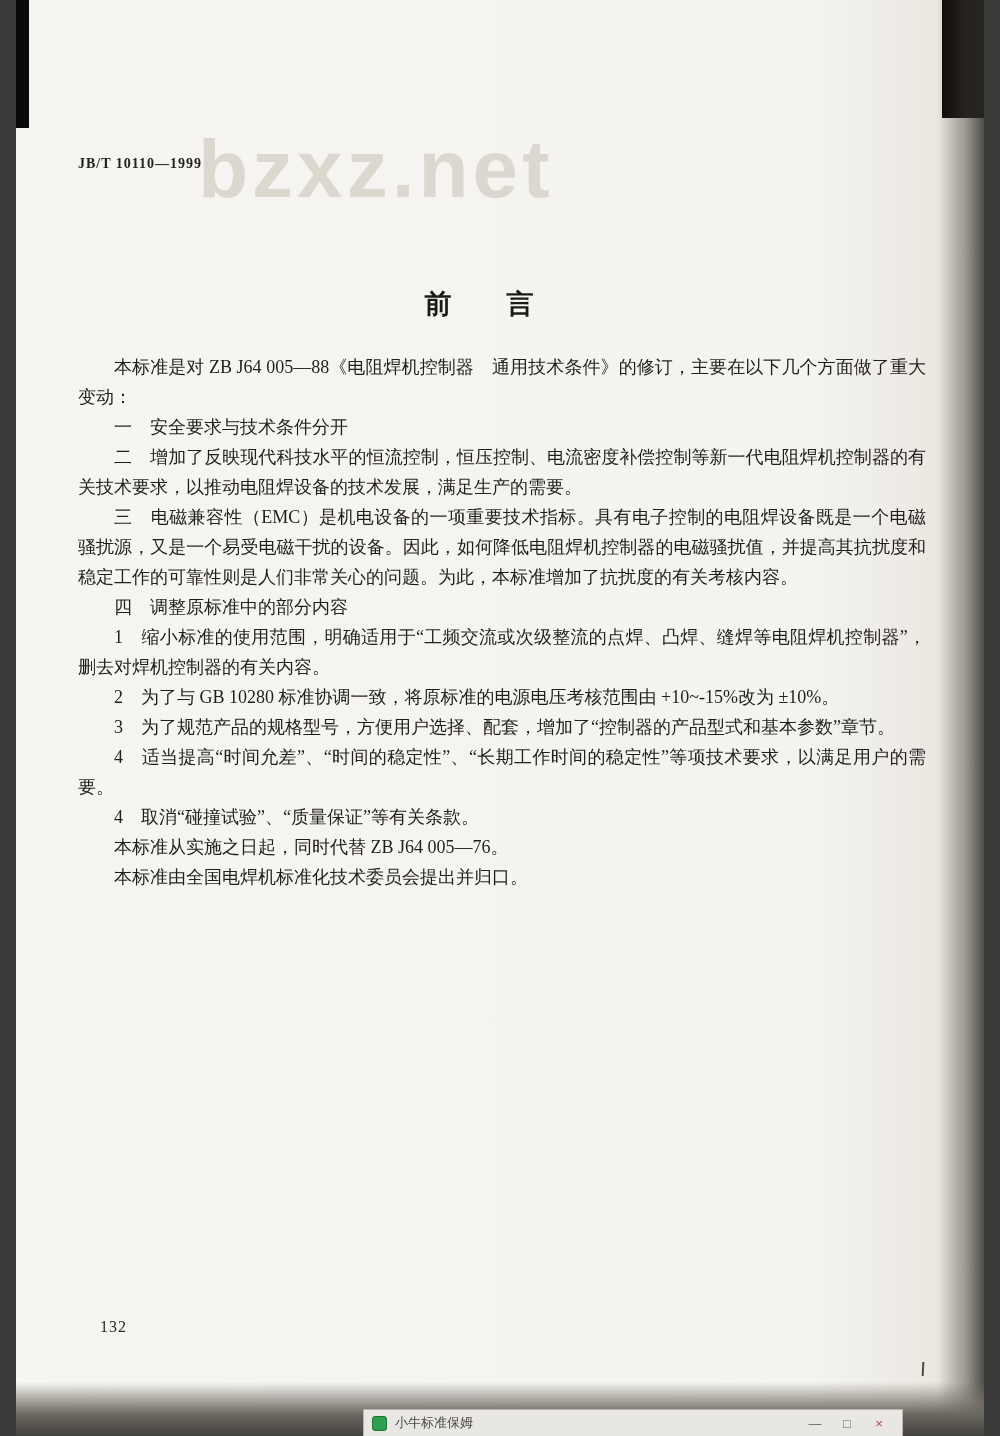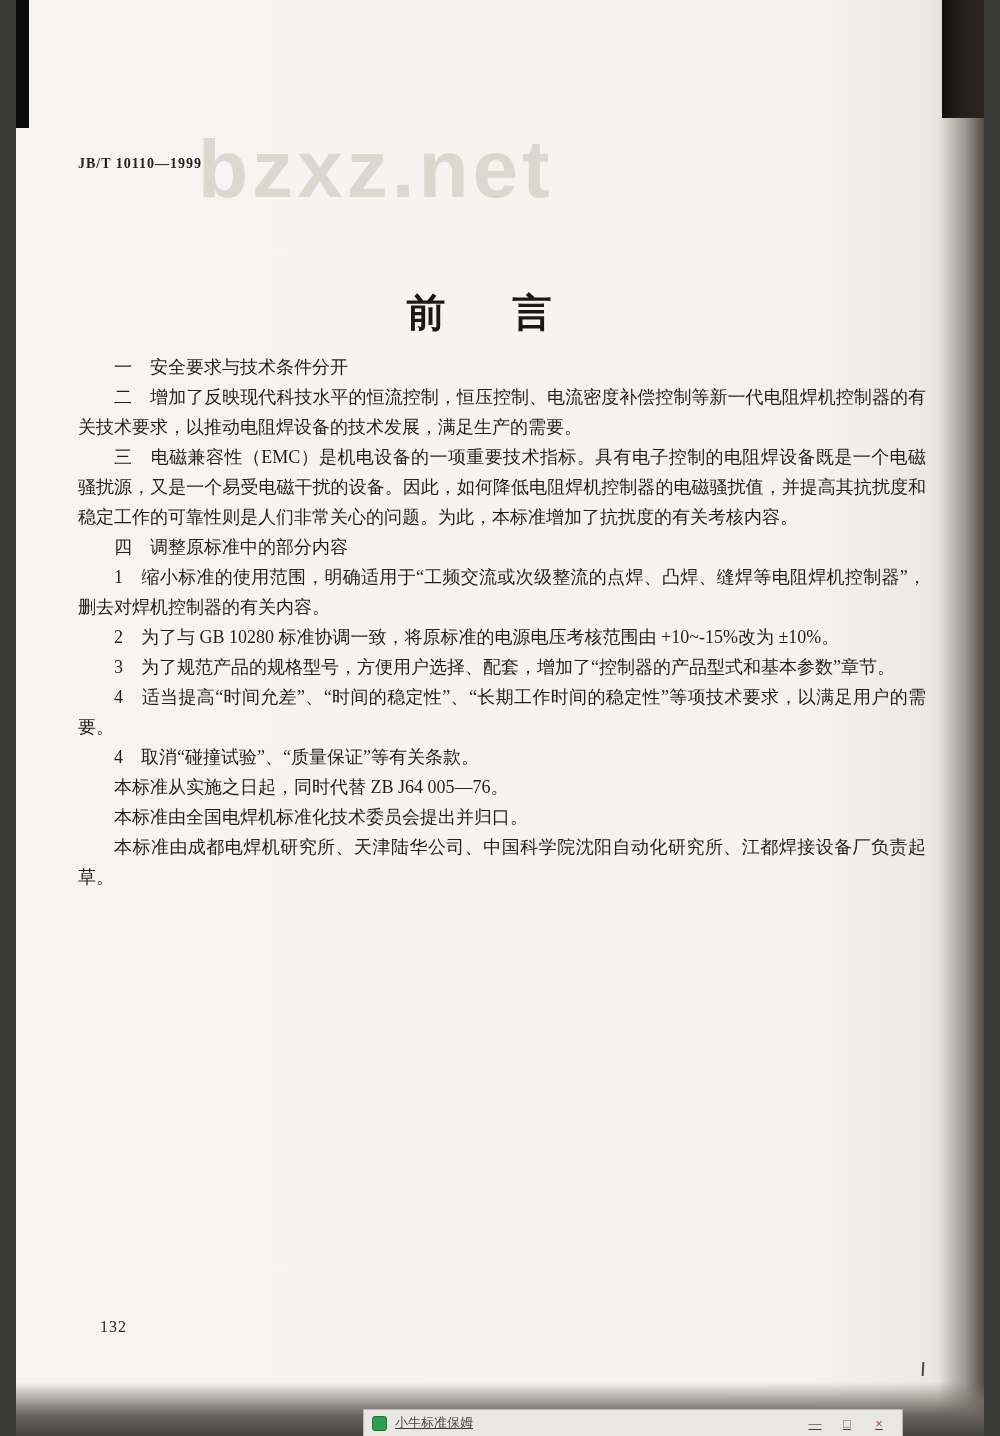--- a/index.html
+++ b/index.html
@@ -27,40 +27,40 @@
     font-size:14px; font-weight:bold; letter-spacing:1px; color:#24221f;
   }
   .watermark {
     position:absolute; left:182px; top:122px;
     font-family:"Liberation Sans","DejaVu Sans",sans-serif;
     font-size:82px; font-weight:bold; letter-spacing:4px;
     color:#d9d5cd; opacity:.9; user-select:none;
   }
   .doc-title {
     position:absolute; left:0; top:286px; width:940px;
-    text-align:center; font-size:39px; font-weight:bold;
+    text-align:center; font-size:27px; font-weight:bold;
     letter-spacing:14px; color:#1a1917;
   }
   .body-text {
     position:absolute; left:62px; top:352px; width:848px;
     font-size:18px; line-height:30px; text-align:justify;
   }
   .body-text p { text-indent:2em; color:#211f1c; }
   .page-number {
     position:absolute; left:84px; top:1318px;
     font-size:16px; color:#2a2825; letter-spacing:1px;
   }
 
   
   .titlebar-fragment {
     position:absolute; left:347px; bottom:0; width:540px; height:26px;
     background:#e9e7e3; border:1px solid #b9b6b0; border-bottom:none;
     display:flex; align-items:center; gap:8px; padding:13px 8px;
     font-family:"Liberation Sans","DejaVu Sans",sans-serif;
-    font-size:13px; color:#3a3835;text-decoration:underline;
+    font-size:13px; color:#3a3835;
   }
   .app-icon {
     width:15px; height:15px; border-radius:3px;
     background:#2e9e4f; border:1px solid #1d7338; flex:0 0 auto;
     display:inline-block;
   }
   .app-title { white-space:nowrap; overflow:hidden; color:#4a4844; }
   .win-controls { margin-left:auto; display:flex; gap:2px; }
   .win-btn {
     width:30px; height:22px; display:flex; align-items:center; justify-content:center;
@@ -73,32 +73,32 @@
 
 <div class="page-wrap">
 
   <div class="watermark">bzxz.net</div>
 
   <div class="header-code">JB/T 10110—1999</div>
 
   <div class="doc-title">前　言</div>
 
   <div class="body-text">
+    <p>本标准是对 ZB J64 005—88《电阻焊机控制器　通用技术条件》的修订，主要在以下几个方面做了重大变动：</p>
     <p>一　安全要求与技术条件分开</p>
     <p>二　增加了反映现代科技水平的恒流控制，恒压控制、电流密度补偿控制等新一代电阻焊机控制器的有关技术要求，以推动电阻焊设备的技术发展，满足生产的需要。</p>
     <p>三　电磁兼容性（EMC）是机电设备的一项重要技术指标。具有电子控制的电阻焊设备既是一个电磁骚扰源，又是一个易受电磁干扰的设备。因此，如何降低电阻焊机控制器的电磁骚扰值，并提高其抗扰度和稳定工作的可靠性则是人们非常关心的问题。为此，本标准增加了抗扰度的有关考核内容。</p>
     <p>四　调整原标准中的部分内容</p>
     <p>1　缩小标准的使用范围，明确适用于“工频交流或次级整流的点焊、凸焊、缝焊等电阻焊机控制器”，删去对焊机控制器的有关内容。</p>
     <p>2　为了与 GB 10280 标准协调一致，将原标准的电源电压考核范围由 +10~-15%改为 ±10%。</p>
     <p>3　为了规范产品的规格型号，方便用户选择、配套，增加了“控制器的产品型式和基本参数”章节。</p>
     <p>4　适当提高“时间允差”、“时间的稳定性”、“长期工作时间的稳定性”等项技术要求，以满足用户的需要。</p>
     <p>4　取消“碰撞试验”、“质量保证”等有关条款。</p>
     <p>本标准从实施之日起，同时代替 ZB J64 005—76。</p>
     <p>本标准由全国电焊机标准化技术委员会提出并归口。</p>
-    <p>本标准由成都电焊机研究所、天津陆华公司、中国科学院沈阳自动化研究所、江都焊接设备厂负责起草。</p>
   </div>
 
   <div class="page-number">132</div>
 
   <div class="corner-left"></div>
   <div class="corner-right"></div>
   <div class="edge-right"></div>
   <div class="edge-bottom"></div>
   <div class="tick-artifact"></div>
 

